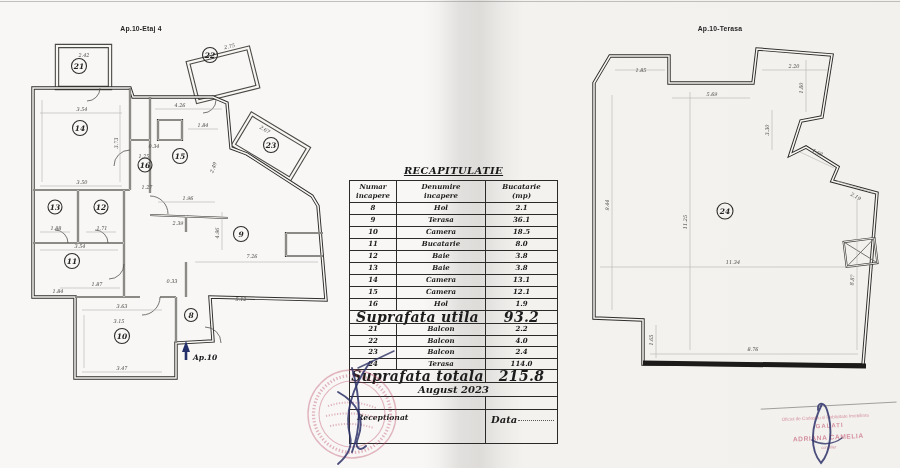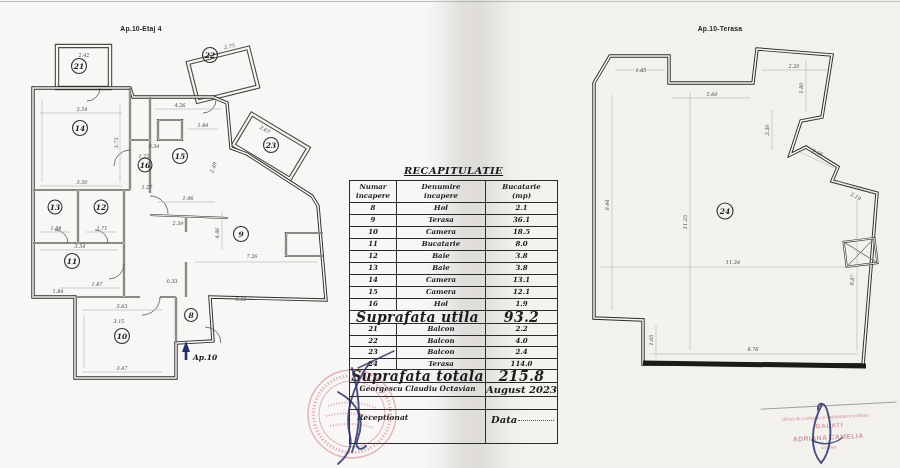--- a/index.html
+++ b/index.html
@@ -288,21 +288,20 @@
     <div class="row annex">
         <div class="c c1">24</div>
         <div class="c c2">Terasa</div>
         <div class="c c3">114.0</div>
       </div>
     <div class="row sub">
         <div class="c cm">Suprafata totala</div>
         <div class="c c3">215.8</div>
       </div>
     <div class="row auth">
-        <div class="c cm">Georgescu Claudiu Octavian</div>
         <div class="c c3">August 2023</div>
       </div>
     <div class="row emptyr">
         <div class="c cm"></div>
         <div class="c c3"></div>
       </div>
     <div class="row recept">
       <div class="c cm">Receptionat</div>
       <div class="c c3"><span>Data</span><span class="dots"></span></div>
     </div>

